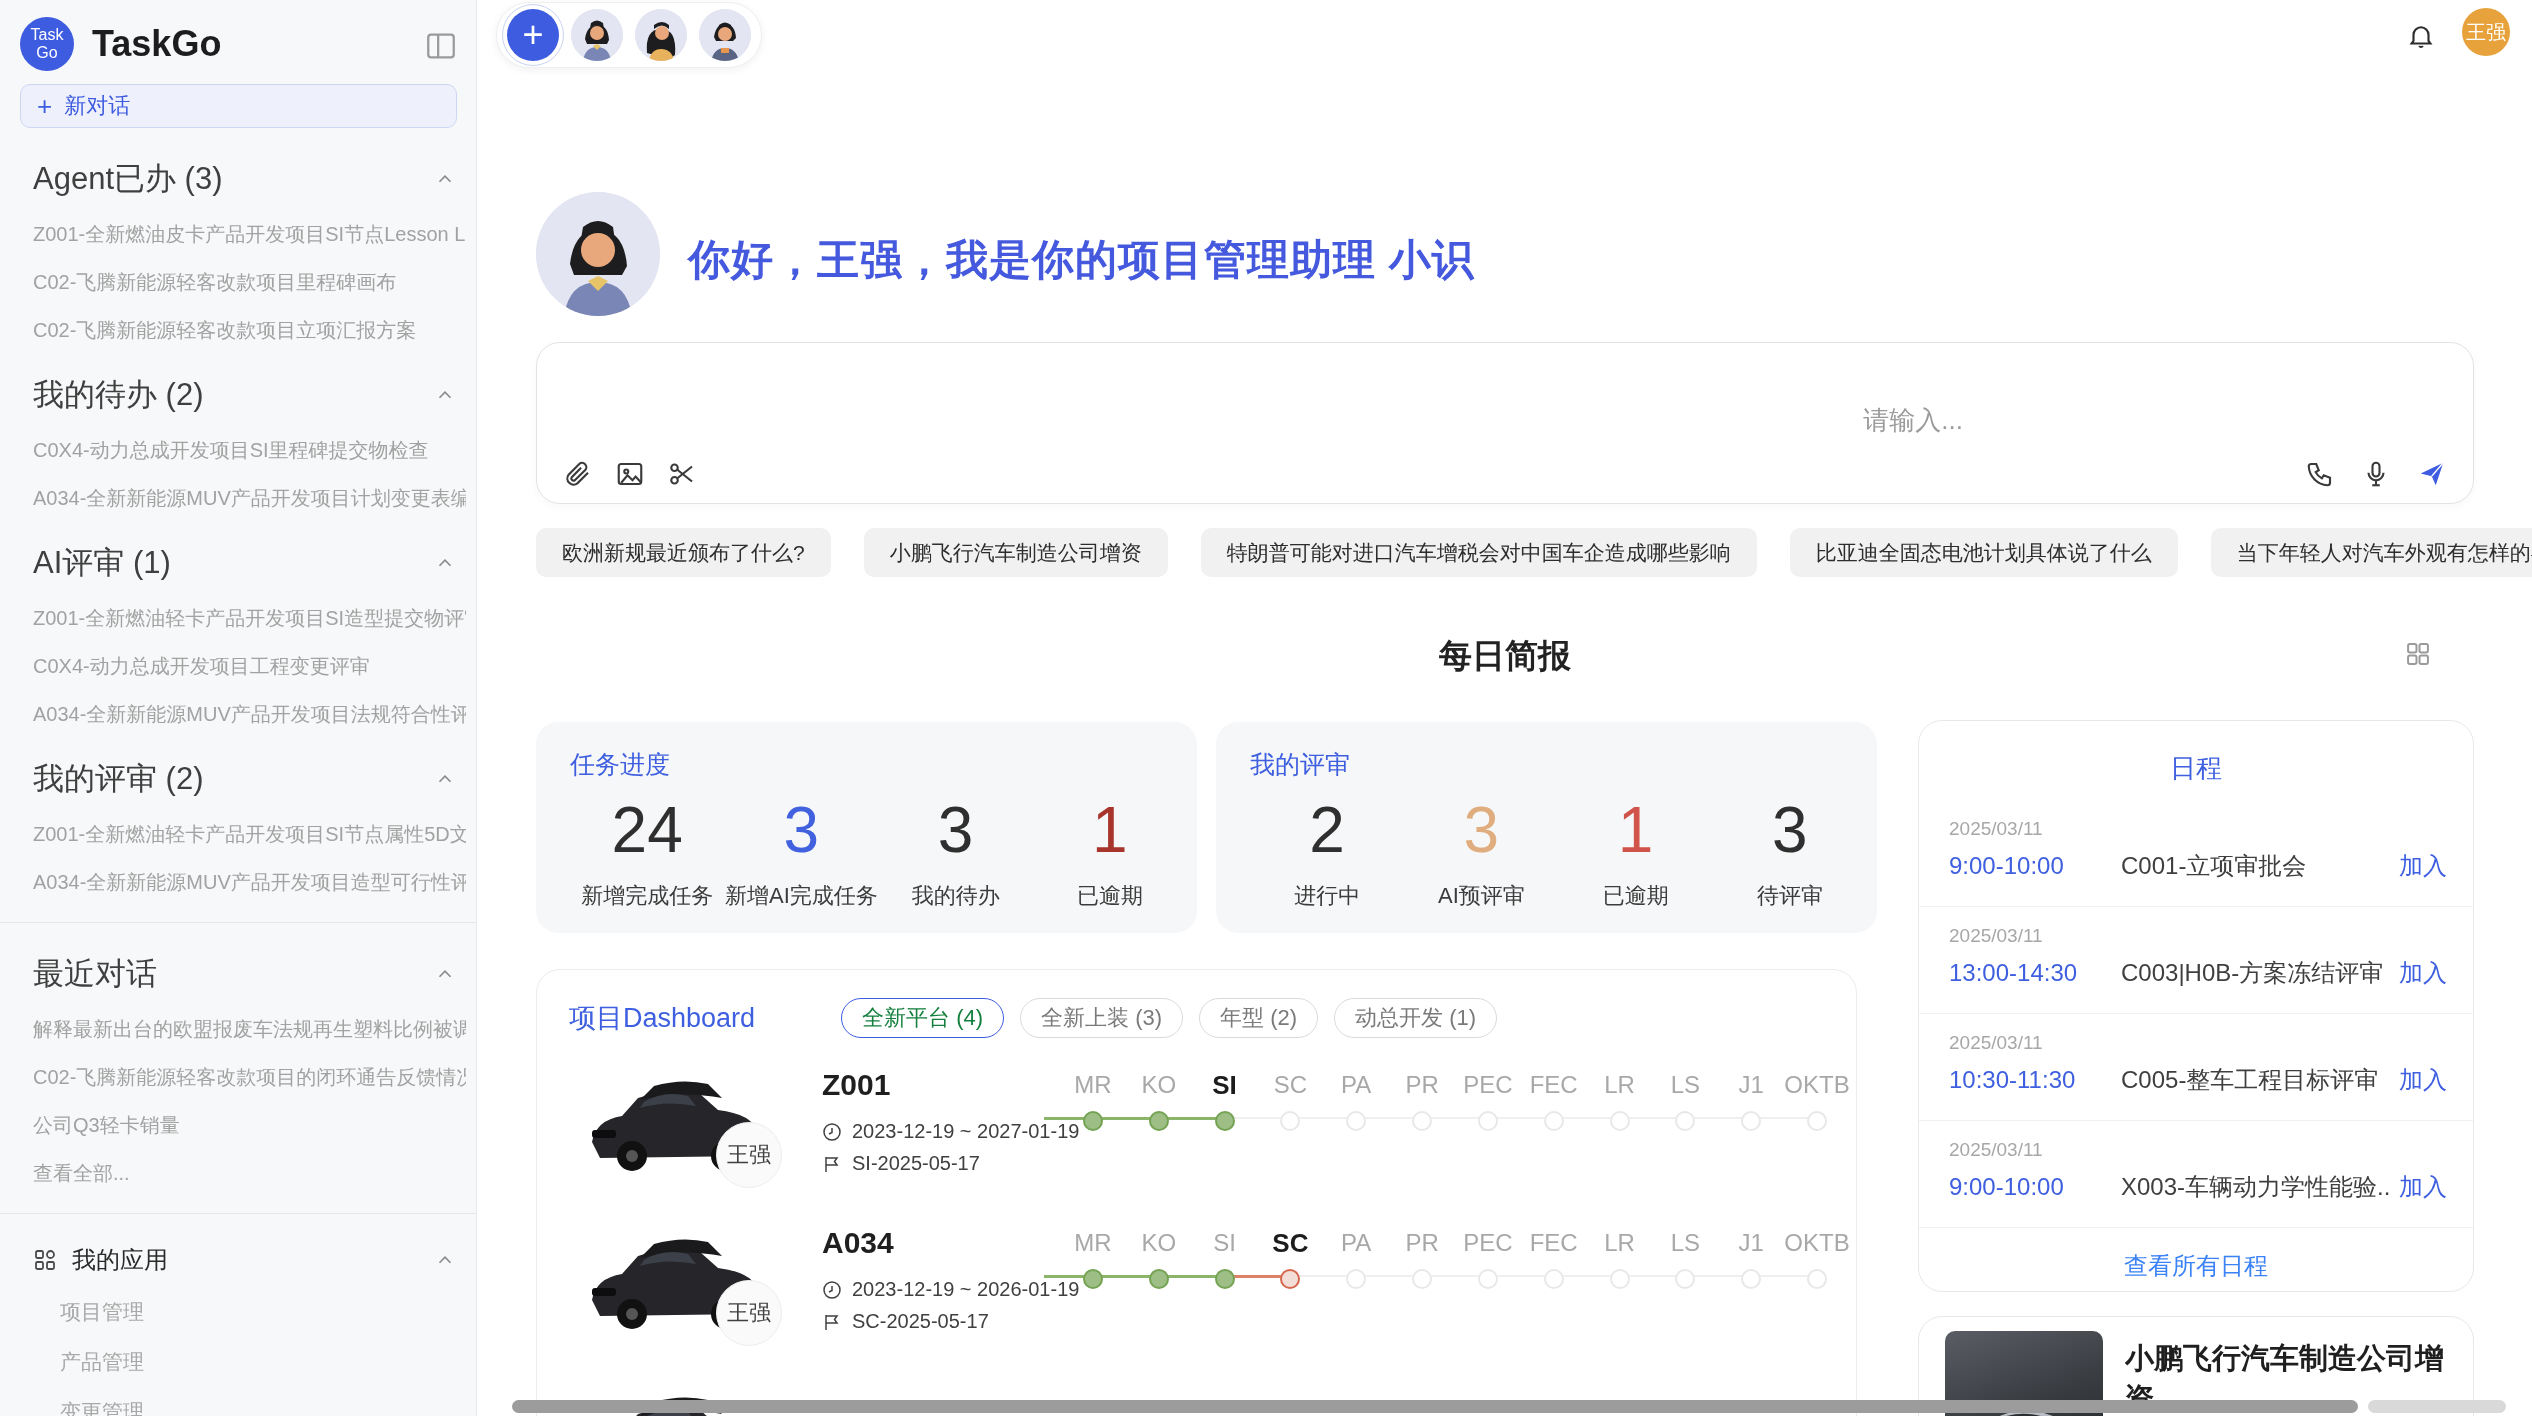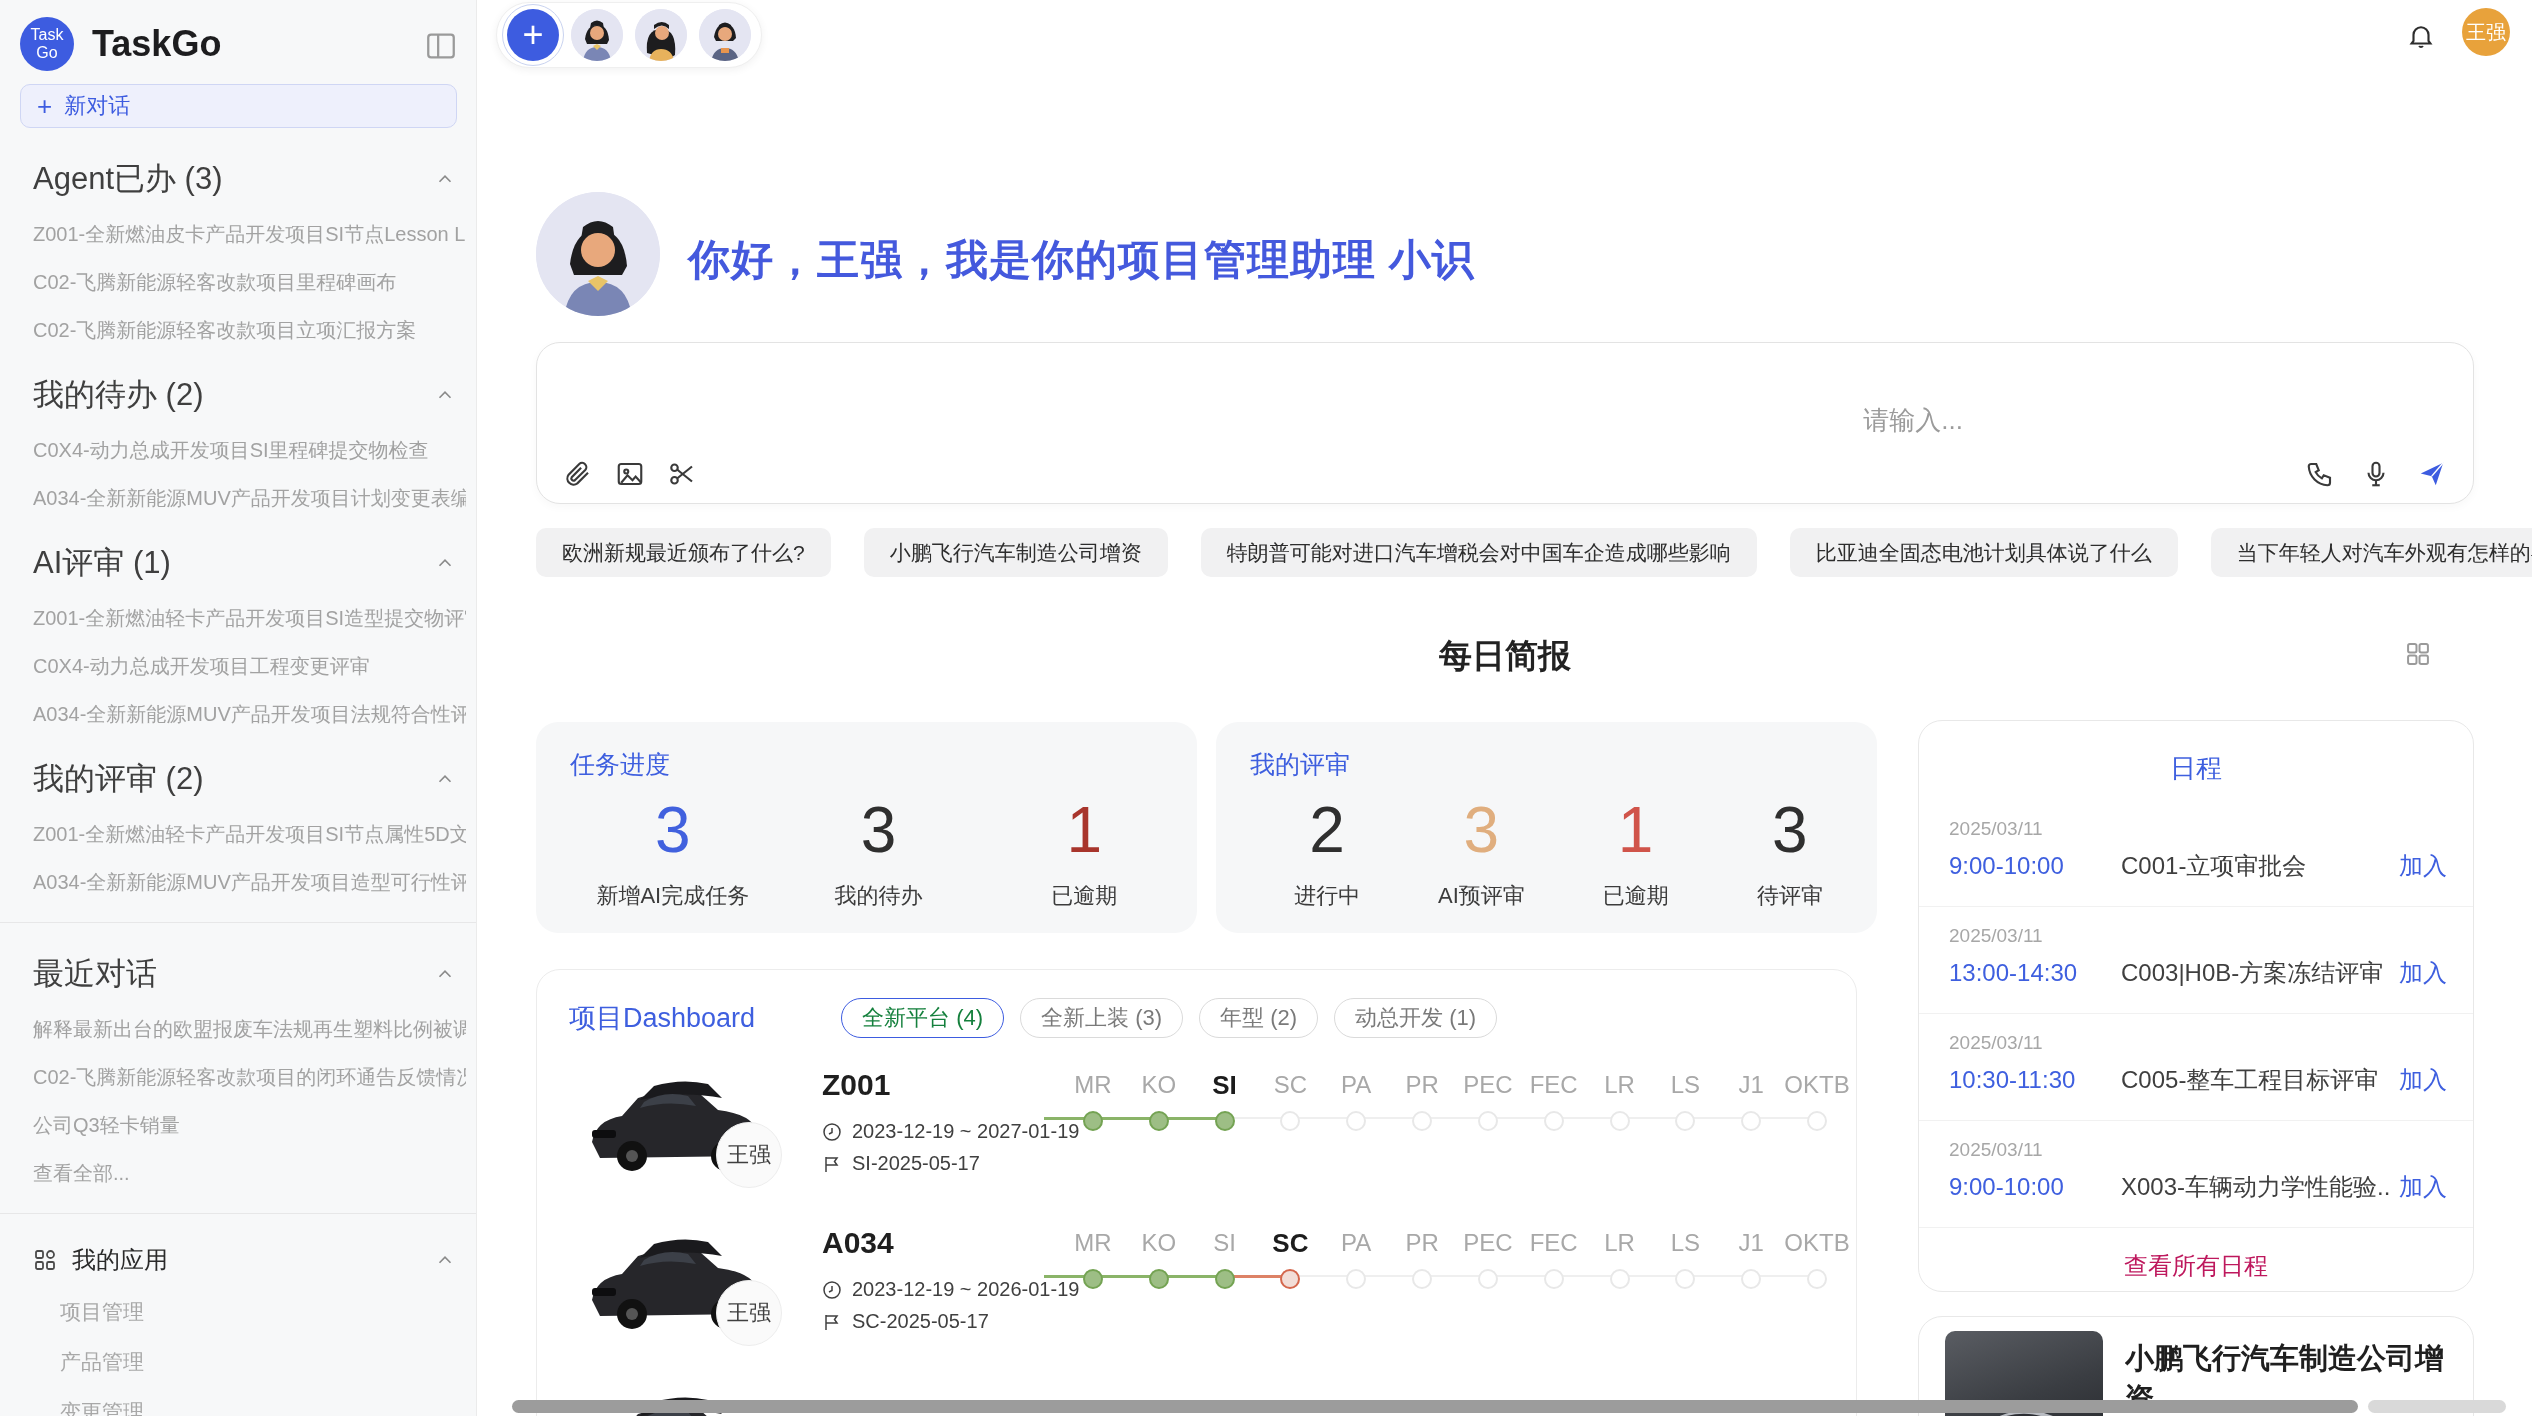--- a/index.html
+++ b/index.html
@@ -95,21 +95,21 @@
   .sched-card{position:absolute;left:1918px;top:720px;width:556px;height:572px;border:1px solid #e8e8e8;border-radius:24px;background:#fff;overflow:hidden;}
   .sched-title{text-align:center;color:#3e5fdf;font-size:26px;margin-top:30px;}
   .sched-list{margin-top:14px;}
   .sched-item{padding:18px 26px 24px 30px;border-bottom:1px solid #f1f1f1;}
   .sched-item:last-child{border-bottom:1px solid #f1f1f1;}
   .s-date{color:#a7a7a7;font-size:19px;}
   .s-main{display:flex;align-items:center;margin-top:10px;}
   .s-time{color:#3e5fdf;font-size:24px;width:172px;flex:0 0 auto;}
   .s-title{color:#3f3f3f;font-size:24px;flex:1;white-space:nowrap;overflow:hidden;}
   .s-join{color:#3e5fdf;font-size:24px;margin-left:10px;cursor:pointer;}
-  .sched-viewall{text-align:center;color:#be185d;font-size:24px;margin-top:22px;cursor:pointer;}
+  .sched-viewall{text-align:center;color:#3b82f6;font-size:24px;margin-top:22px;cursor:pointer;}
   .news-card{position:absolute;left:1918px;top:1316px;width:556px;height:170px;border:1px solid #e8e8e8;border-radius:24px;background:#fff;padding:14px 20px 0 26px;overflow:hidden;}
   .news-inner{display:flex;gap:22px;}
   .news-img{width:158px;height:118px;border-radius:10px;flex:0 0 auto;background:linear-gradient(160deg,#5a5d63 0%,#3a3d42 55%,#26282c 100%);position:relative;overflow:hidden;}
   .news-img svg{position:absolute;left:8px;bottom:6px;}
   .news-title{font-size:29px;font-weight:700;color:#1f1f1f;margin-top:8px;}
 
   
   .hscroll-track{position:absolute;left:500px;right:8px;bottom:2px;height:14px;}
   .hscroll-thumb{position:absolute;left:12px;width:1846px;height:13px;border-radius:7px;background:#9c9c9c;cursor:pointer;}
   .hscroll-rest{position:absolute;left:1868px;right:18px;height:13px;border-radius:7px;background:#d9d9d9;}
@@ -338,20 +338,24 @@
           <rect x="3.5" y="13.3" width="7.2" height="7.2" rx="1.5"></rect>
           <rect x="13.3" y="13.3" width="7.2" height="7.2" rx="1.5"></rect>
         </svg>
     </div>
   </div>
 
   <div class="stats-row" id="stats-row">
       <div class="stat-card">
         <div class="sc-title">任务进度</div>
         <div class="sc-stats">
+          <div class="sc-cell">
+            <div class="sc-num" style="color: rgb(47, 47, 47);">24</div>
+            <div class="sc-lab">新增完成任务</div>
+          </div>
           <div class="sc-cell">
             <div class="sc-num" style="color: rgb(65, 97, 222);">3</div>
             <div class="sc-lab">新增AI完成任务</div>
           </div>
           <div class="sc-cell">
             <div class="sc-num" style="color: rgb(47, 47, 47);">3</div>
             <div class="sc-lab">我的待办</div>
           </div>
           <div class="sc-cell">
             <div class="sc-num" style="color: rgb(168, 53, 44);">1</div>

